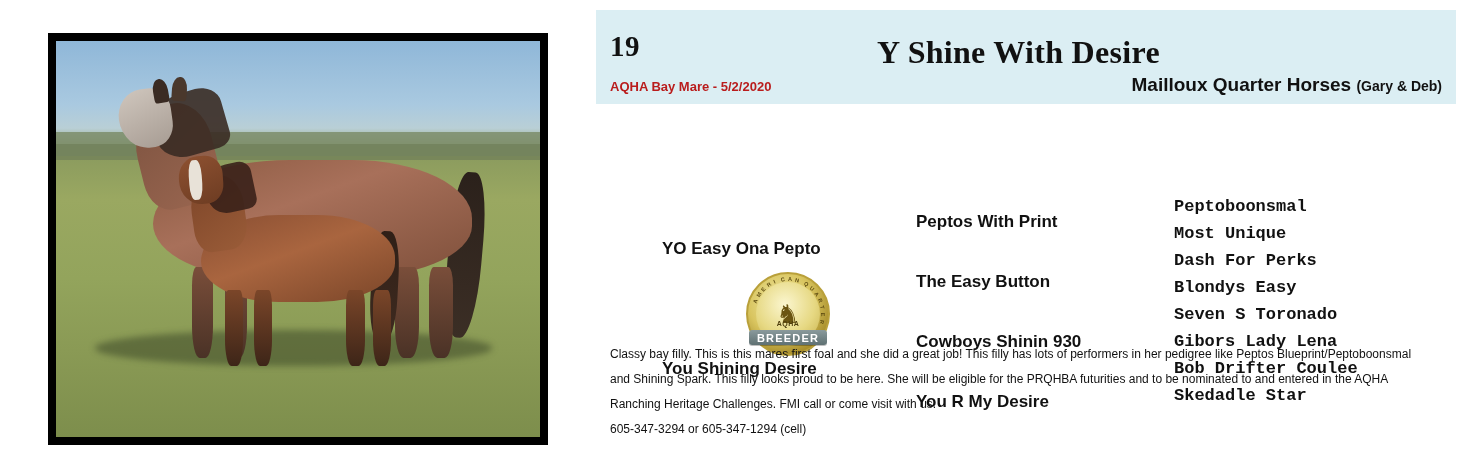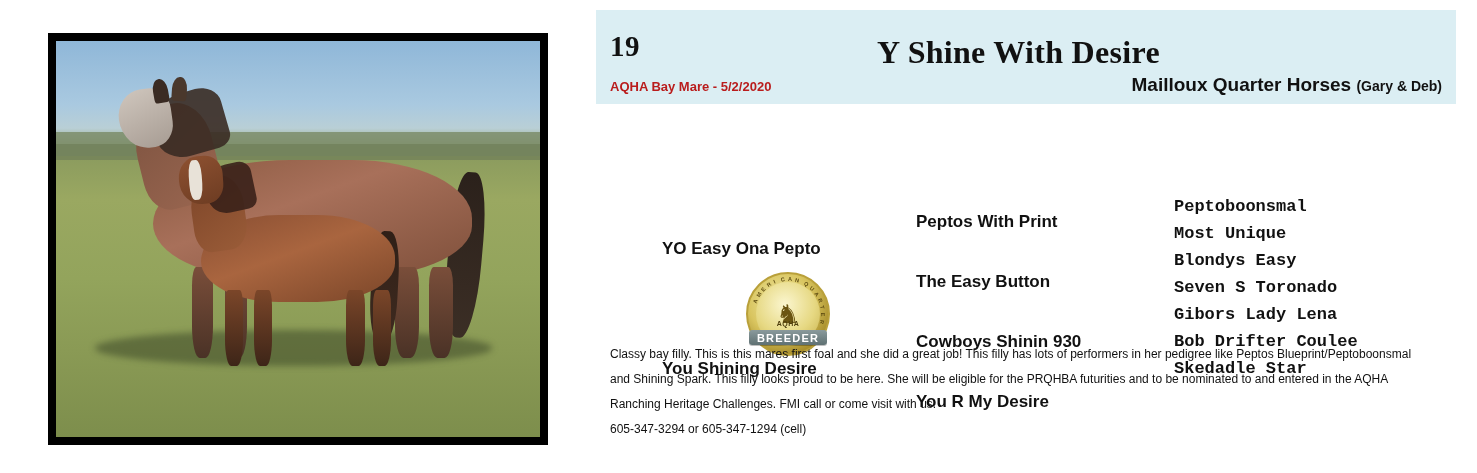--- a/index.html
+++ b/index.html
@@ -478,20 +478,21 @@
       <div class="ped-col gen2">
         <div class="ped-name n0">Peptos With Print</div>
         <div class="ped-name n1">The Easy Button</div>
         <div class="ped-name n2">Cowboys Shinin 930</div>
         <div class="ped-name n3">You R My Desire</div>
       </div>
 
       <div class="ped-col gen3">
         <div class="ped-name">Peptoboonsmal</div>
         <div class="ped-name">Most Unique</div>
+        <div class="ped-name">Dash For Perks</div>
         <div class="ped-name">Blondys Easy</div>
         <div class="ped-name">Seven S Toronado</div>
         <div class="ped-name">Gibors Lady Lena</div>
         <div class="ped-name">Bob Drifter Coulee</div>
         <div class="ped-name">Skedadle Star</div>
       </div>
     </div>
 
     <div class="description">
       <p>Classy bay filly.  This is this mares first foal and she did a great job!  This filly has lots of performers in her pedigree like Peptos Blueprint/Peptoboonsmal and Shining Spark.  This filly looks proud to be here. She will be eligible for the PRQHBA futurities and to be nominated to and entered in the AQHA Ranching Heritage Challenges.  FMI call or come visit with us.</p>

